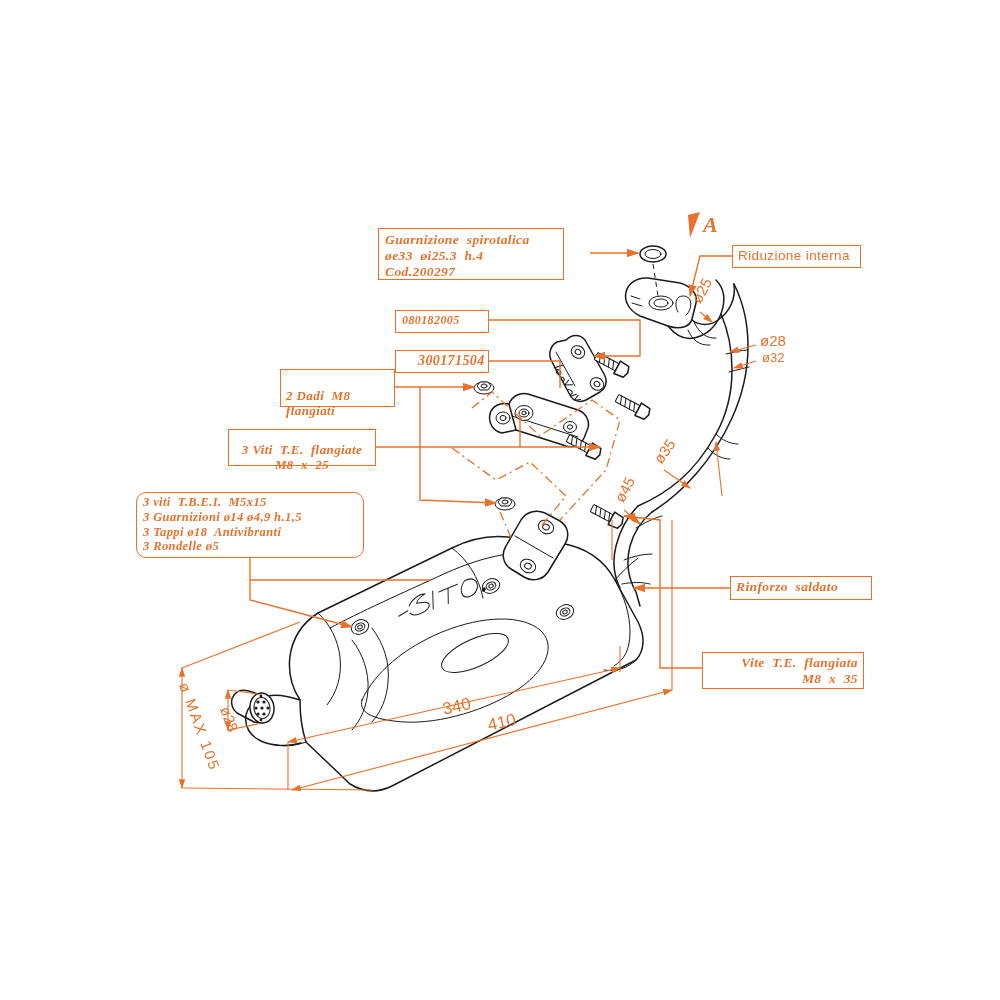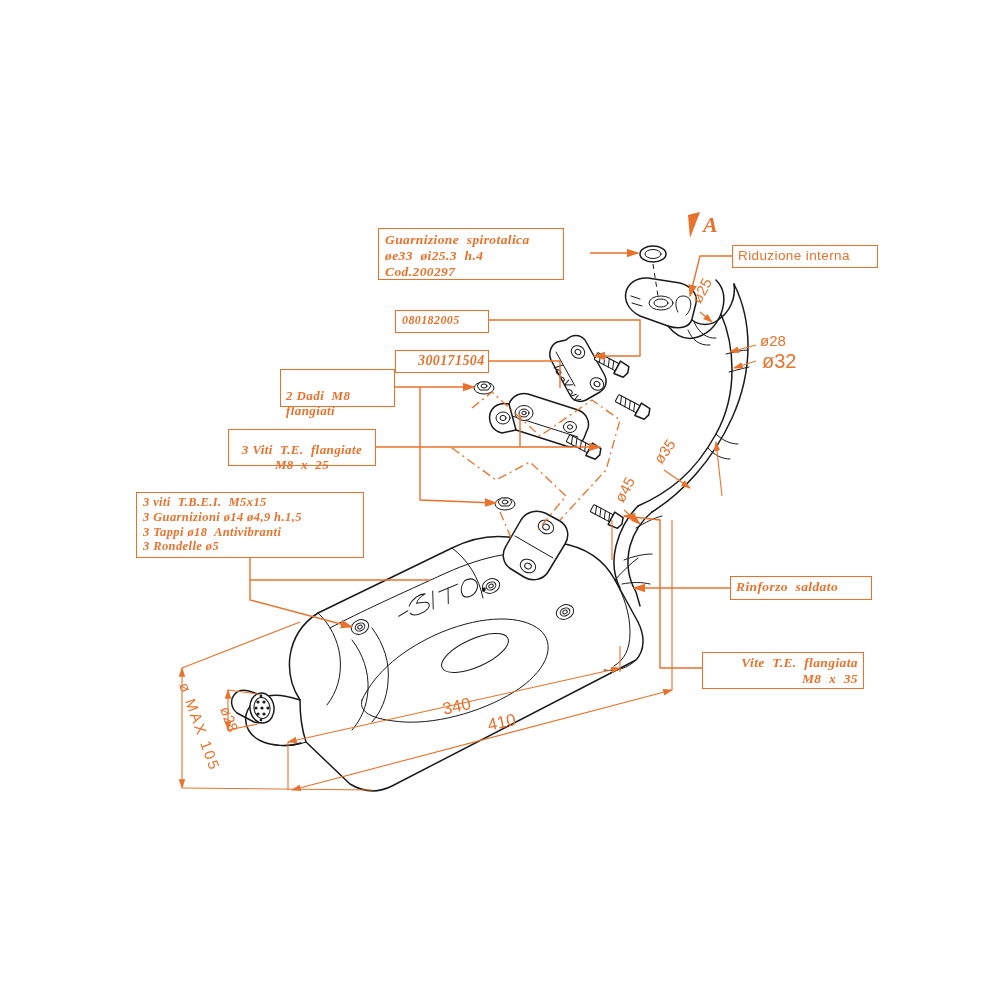--- a/index.html
+++ b/index.html
@@ -305,35 +305,35 @@
   <div class="lbl" style="left:395px;top:310px;width:94px;height:23px;padding:2px 6px;font-size:12px;">080182005</div>
 
   <div class="lbl" style="left:395px;top:350px;width:94px;height:23px;padding:2px 22px;font-size:14px;">300171504</div>
 
   <div class="lbl" style="left:280px;top:369px;width:115px;height:37px;padding:18px 5px;font-size:13px;">2 Dadi  M8
 flangiati</div>
 
   <div class="lbl" style="left:228px;top:429px;width:148px;height:37px;padding:12px 5px;font-size:13px;text-align:center;">3 Viti  T.E.  flangiate
 M8  x  25</div>
 
-  <div class="lbl" style="left:136px;top:492px;width:228px;height:66px;padding:2px 6px;font-size:12.5px;">3 viti  T.B.E.I.  M5x15
+  <div class="lbl" style="left:136px;top:492px;width:228px;height:66px;padding:2px 6px;font-size:12.5px;border-radius:10px;">3 viti  T.B.E.I.  M5x15
 3 Guarnizioni ø14 ø4,9 h.1,5
 3 Tappi ø18  Antivibranti
 3 Rondelle ø5</div>
 
-  <div class="lbl sans" style="left:732px;top:245px;width:146px;height:23px;padding:2px 5px;font-size:13.5px;">Riduzione interna</div>
+  <div class="lbl sans" style="left:732px;top:245px;width:129px;height:23px;padding:2px 5px;font-size:13.5px;">Riduzione interna</div>
 
   <div class="lbl" style="left:730px;top:576px;width:142px;height:24px;padding:2px 5px;font-size:13.5px;">Rinforzo  saldato</div>
 
   <div class="lbl" style="left:702px;top:652px;width:162px;height:37px;padding:2px 5px;font-size:13.5px;text-align:right;">Vite  T.E.  flangiata
 M8  x  35</div>
 
   <div class="dim" style="left:688px;top:298px;font-size:15px;transform:rotate(-62deg);transform-origin:left top;">ø25</div>
   <div class="dim" style="left:760px;top:332px;font-size:15px;">ø28</div>
-  <div class="dim" style="left:762px;top:350px;font-size:20px;text-align:center;">ø32</div>
+  <div class="dim" style="left:762px;top:350px;font-size:13px;text-align:center;">ø32</div>
   <div class="dim" style="left:650px;top:457px;font-size:15px;transform:rotate(-55deg);transform-origin:left top;">ø35</div>
   <div class="dim" style="left:611px;top:497px;font-size:15px;transform:rotate(-62deg);transform-origin:left top;">ø45</div>
   <div class="dim" style="left:192px;top:680px;font-size:15px;letter-spacing:2px;transform:rotate(70deg);transform-origin:left top;">ø MAX 105</div>
   <div class="dim" style="left:233px;top:704px;font-size:15px;transform:rotate(70deg);transform-origin:left top;">ø28</div>
   <div class="dim" style="left:441px;top:700px;font-size:17px;transform:rotate(-12deg);transform-origin:left top;">340</div>
   <div class="dim" style="left:486px;top:716px;font-size:17px;transform:rotate(-12deg);transform-origin:left top;">410</div>
 
   <div class="callout-A" style="left:703px;top:212px;font-size:22px;">A</div>
 
 </div>

